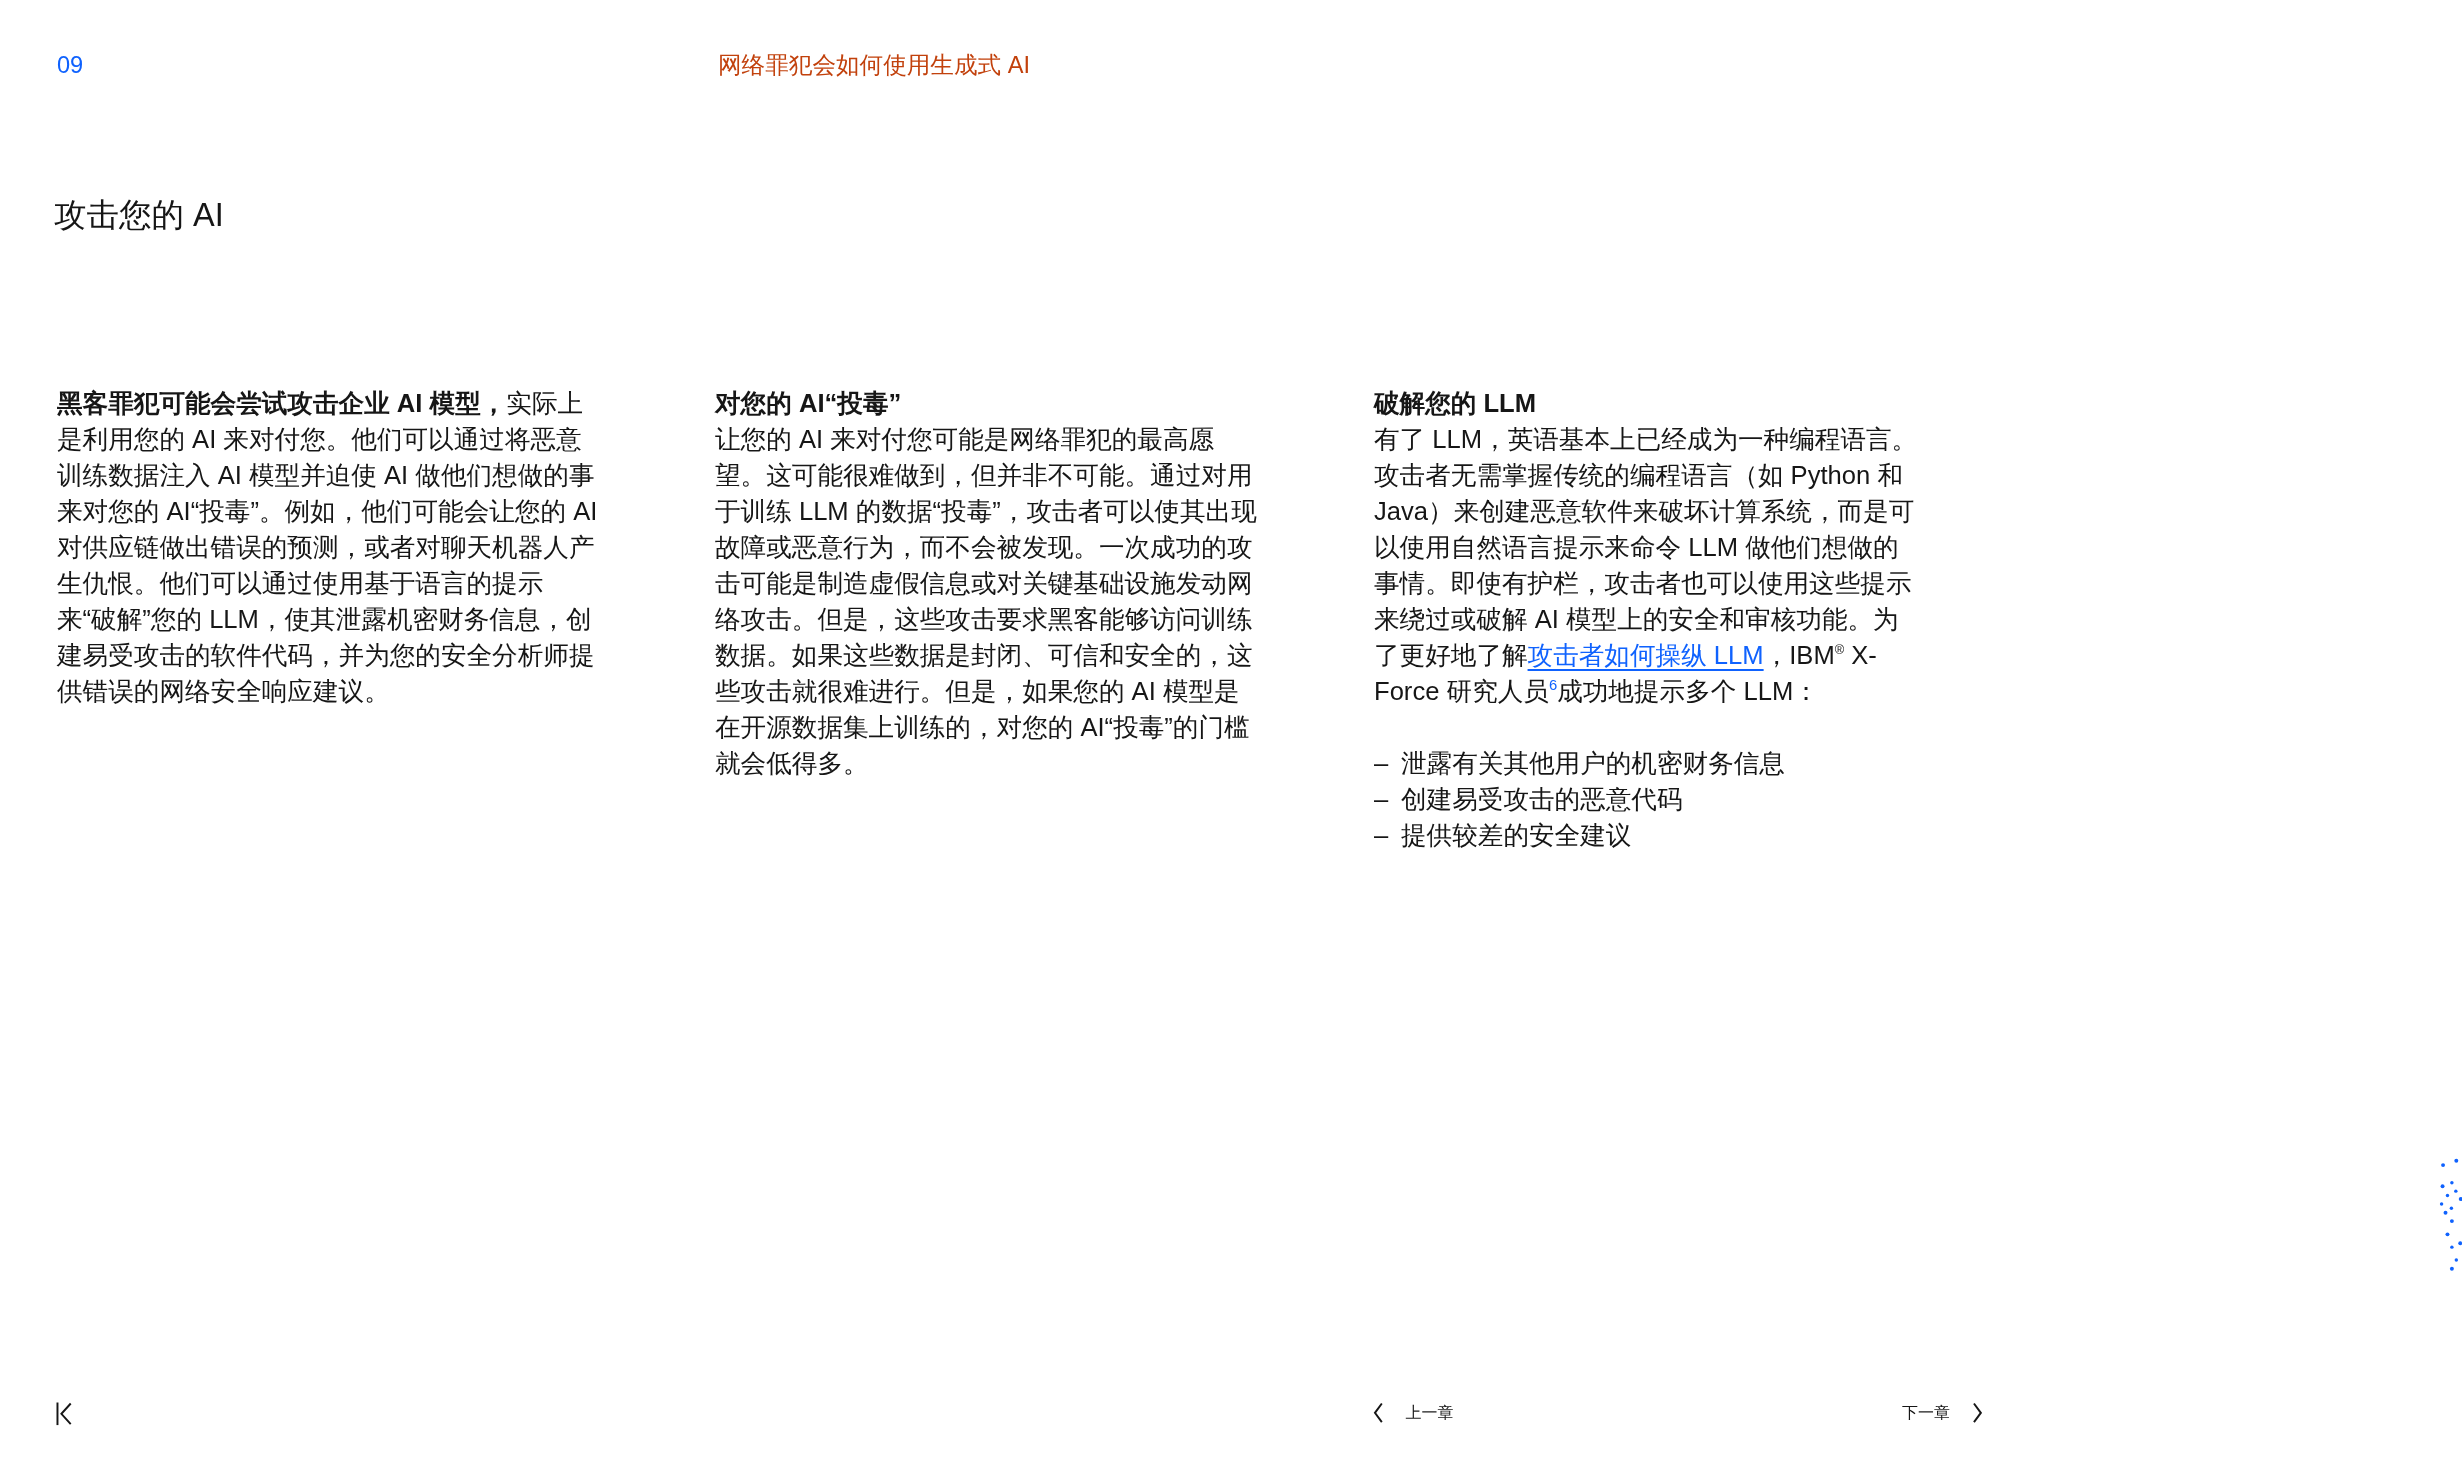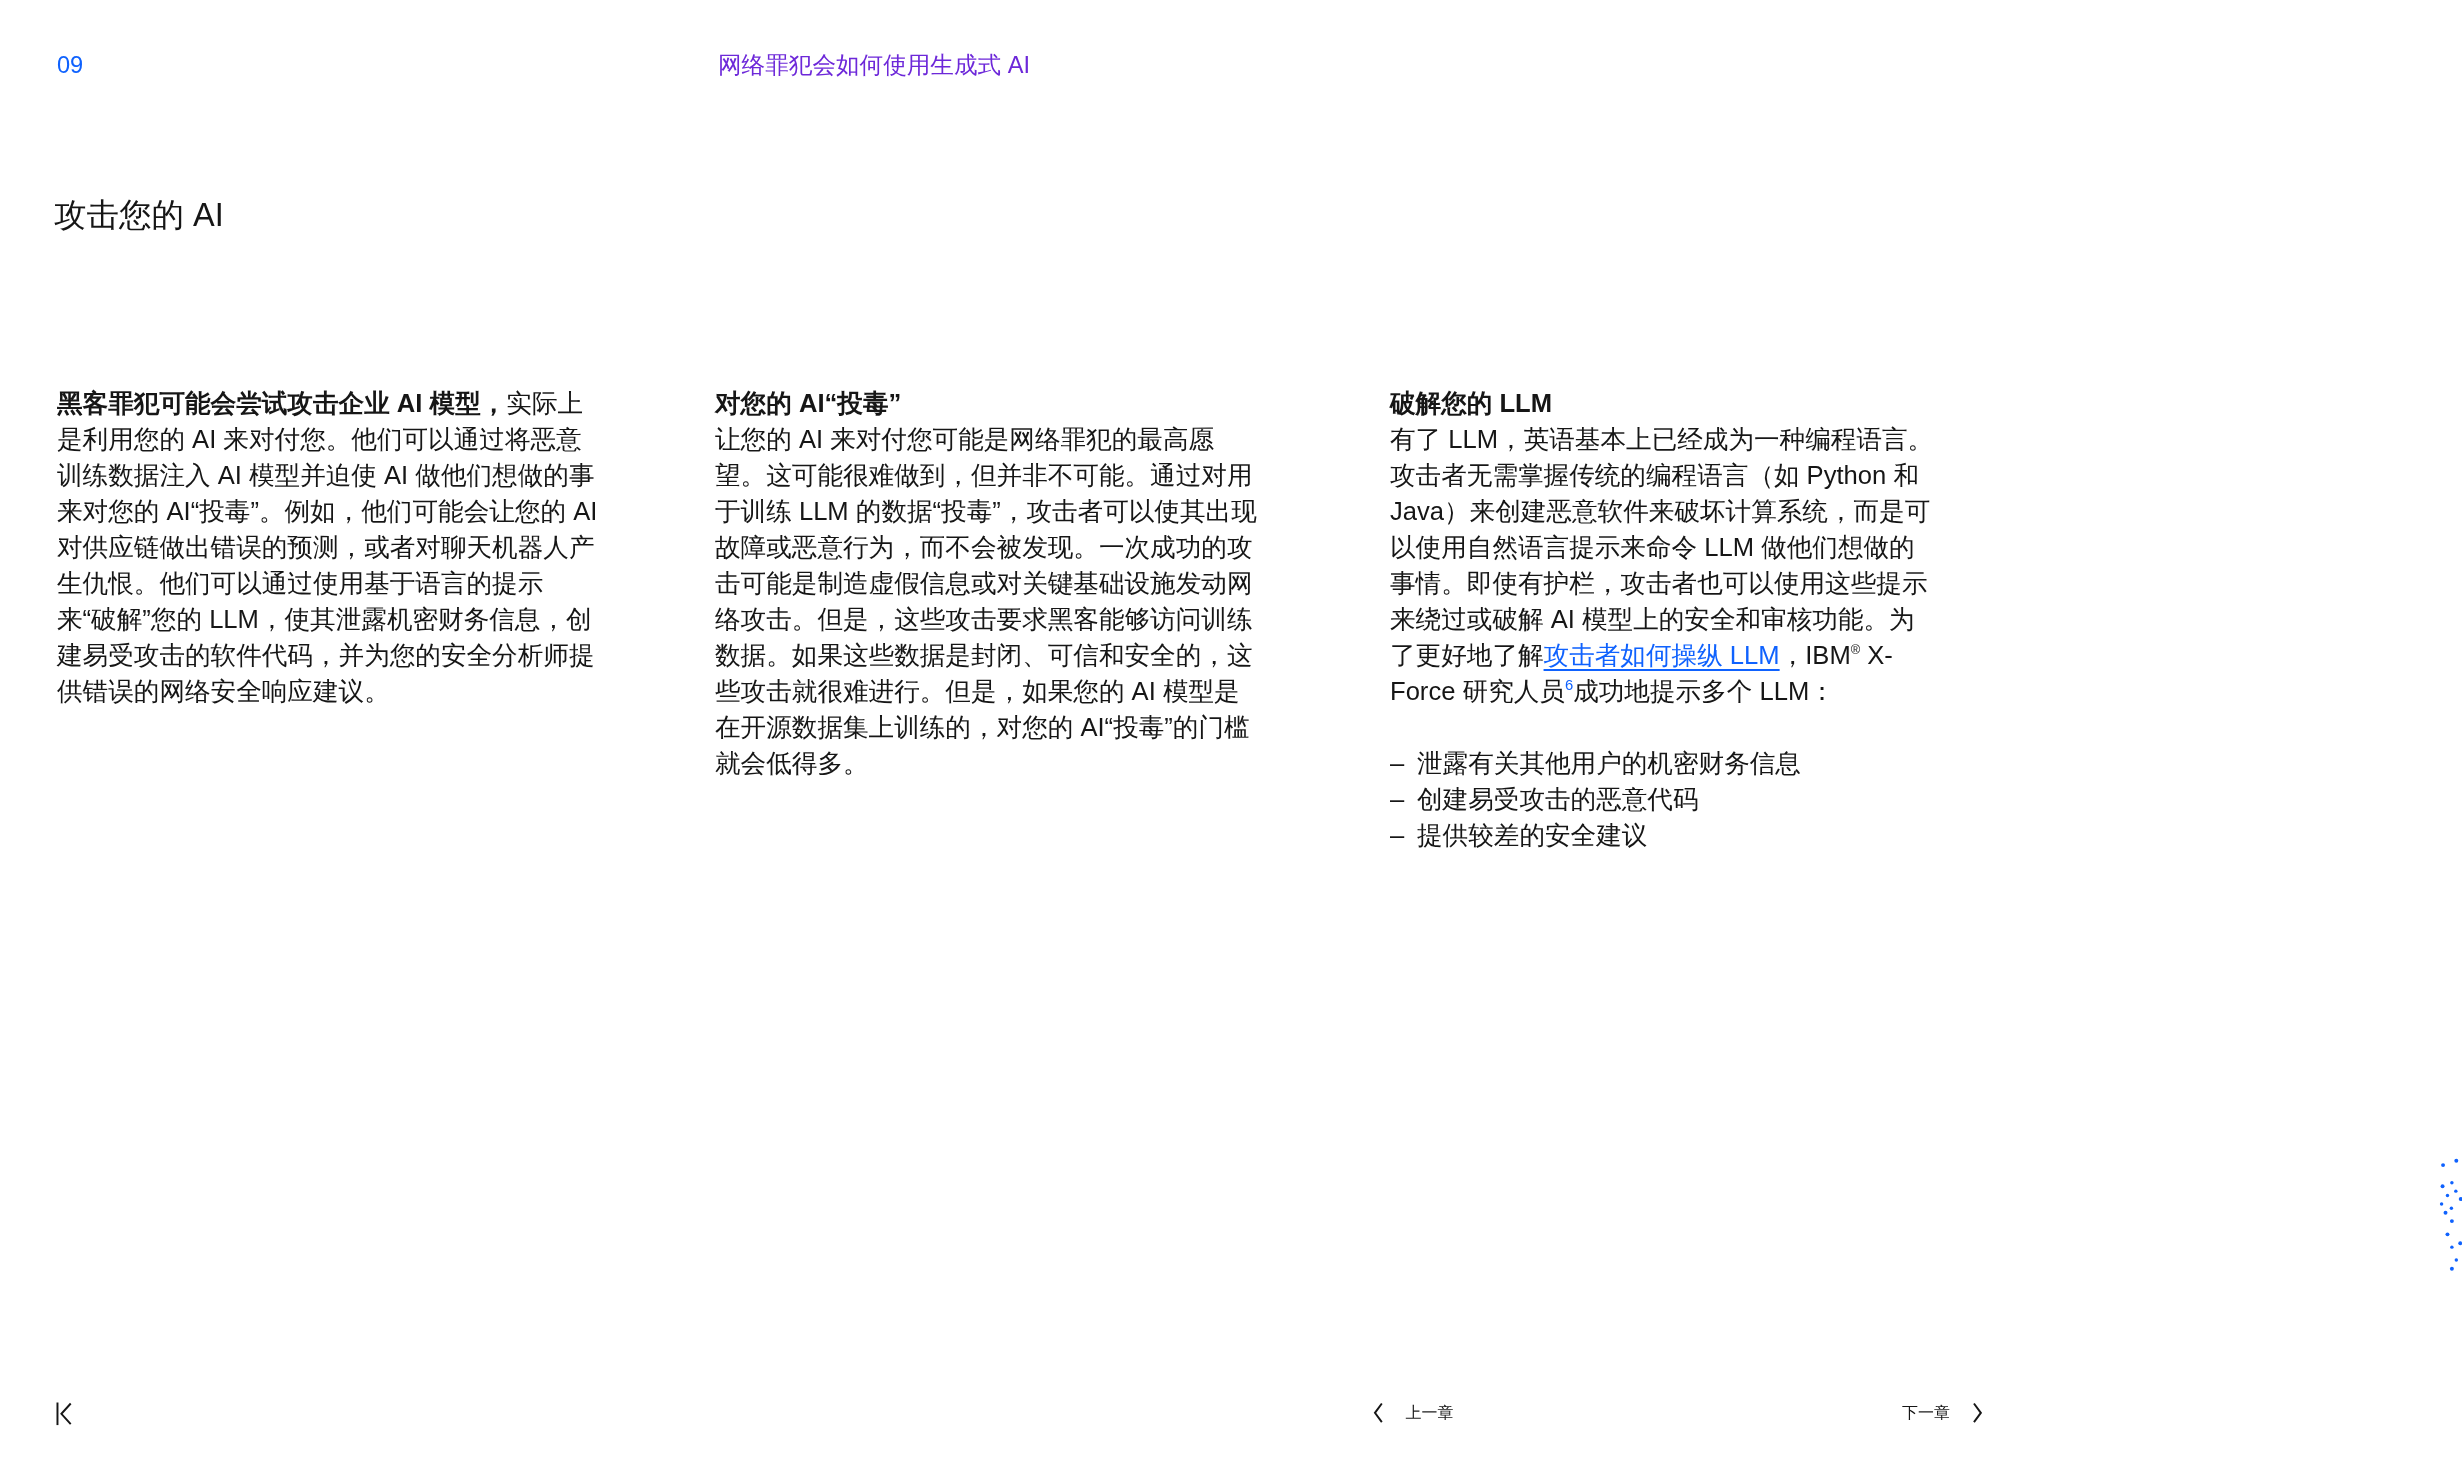--- a/index.html
+++ b/index.html
@@ -1,26 +1,26 @@
 <!DOCTYPE html>
 <html style="font-size:7.9px"><head>
 <meta charset="utf-8">
 <style>
   html,body{margin:0;padding:0;background:#ffffff;}
   .page{
     position:relative;width:2626px;height:1477px;background:#ffffff;
     font-family:"Liberation Sans",sans-serif;color:#161616;overflow:hidden;
   }
   .header-num{position:absolute;left:57px;top:51px;font-size:23.6px;line-height:29.5px;color:#0f62fe;}
-  .header-title{position:absolute;left:718px;top:51px;font-size:23.6px;line-height:29.5px;color:#6d28d9;}
+  .header-title{position:absolute;left:718px;top:51px;font-size:23.6px;line-height:29.5px;color:#c2410c;}
   .page-title{position:absolute;left:54px;top:196px;margin:0;font-size:32.5px;line-height:39px;font-weight:300;color:#161616;}
   .col{position:absolute;top:385px;width:544px;font-size:25.6px;line-height:36px;color:#161616;}
   .col-1{left:57px;}
   .col-2{left:715px;}
-  .col-3{left:1374px;margin-left:16px;}
+  .col-3{left:1374px;}
   .col p{margin:0;}
   .col h2{margin:0;font-size:25.6px;line-height:36px;font-weight:700;}
   .lead-bold{font-weight:700;}
   .body-link{color:#0f62fe;text-decoration:underline;text-decoration-thickness:2px;text-underline-offset:4.9px;cursor:pointer;}
   sup.footnote{color:#0f62fe;font-size:14.8px;line-height:0;vertical-align:super;}
   sup.regmark{font-size:12.8px;line-height:0;vertical-align:super;}
   .bullets{list-style:none;margin:36px 0 0 0;padding:0;}
   .bullets li{display:flex;line-height:36px;}
   .bullets .marker{flex:0 0 27px;}
   

